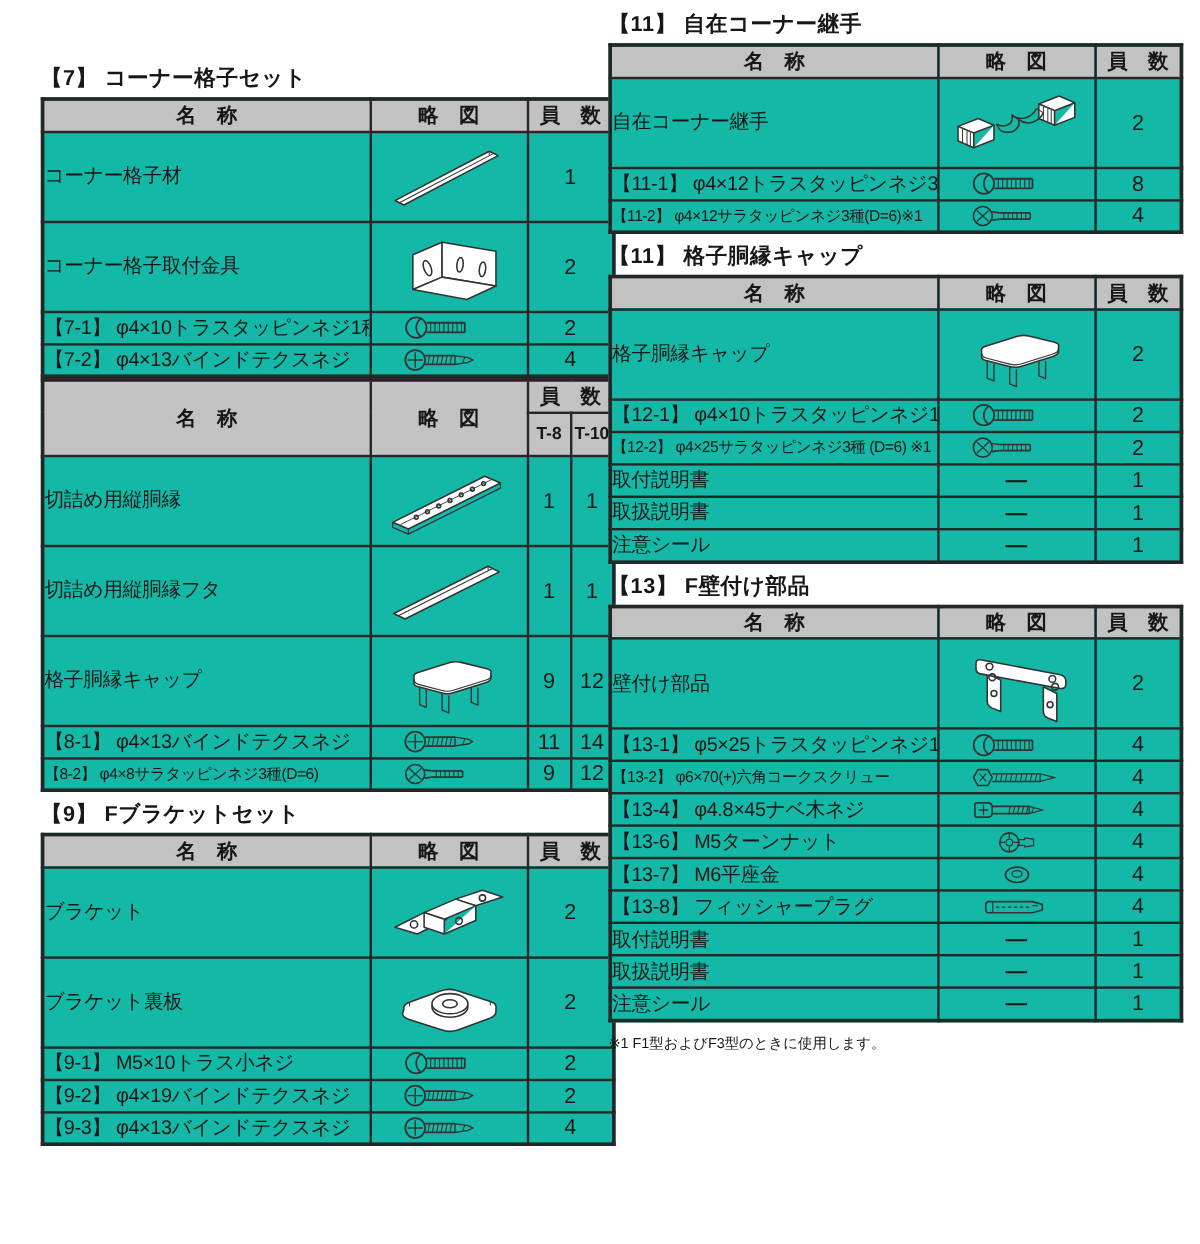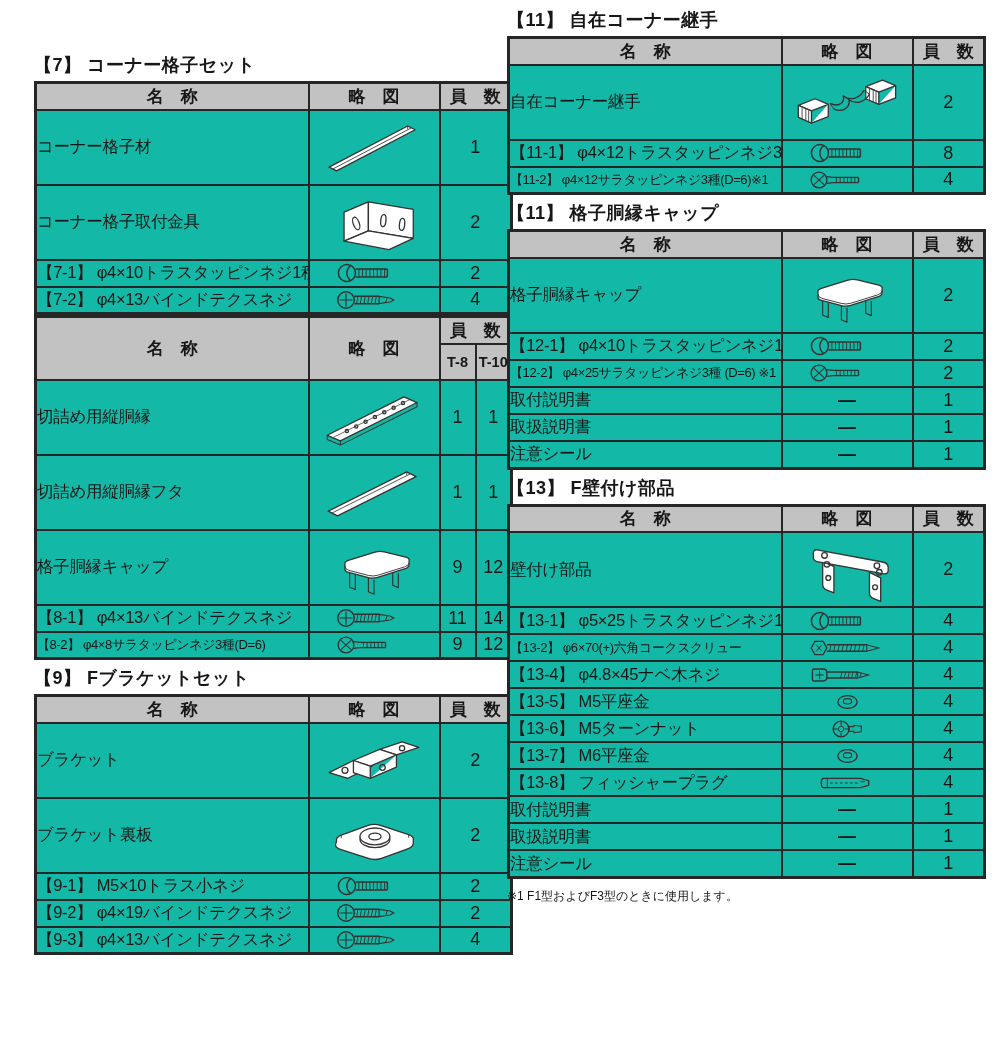--- a/index.html
+++ b/index.html
@@ -498,30 +498,20 @@
                         <path d="M6.5 6.5 H16.5 Q20.5 6.5 20.5 10.5 V15.5 Q20.5 19.5 16.5 19.5 H6.5 Q4.8 19.5 4.8 17.8 V8.2 Q4.8 6.5 6.5 6.5 Z"></path>
                         <path d="M12.6 8.3 V17.7 M8.2 13 H17" stroke-width="1.15"></path>
                         <path d="M20.5 9.7 H34 M20.5 16.3 H34 M34 9.7 H54 M34 16.3 H54"></path>
                         <path d="M54 9.7 L66 13 L54 16.3 Z" stroke-width="1.15"></path>
                         <path d="M37 9.7 L35.5 16.3 M41 9.7 L39.5 16.3 M45 9.7 L43.5 16.3 M49 9.7 L47.5 16.3 M53 9.7 L51.5 16.3 M58 10.8 L56.5 15.2" stroke-width="1"></path>
                       </g>
                     </svg></span></td>
                 <td class="qty">4</td>
               </tr>
               <tr class="row-item">
-                <td class="name">【13-5】 M5平座金</td>
-                <td class="diagram"><span class="icon"><svg width="79" height="24" viewBox="0 0 86 26">
-                      <g fill="none" stroke="#333" stroke-width="1.5">
-                        <ellipse cx="43" cy="13" rx="10.5" ry="7"></ellipse>
-                        <ellipse cx="43" cy="12.2" rx="4.6" ry="2.9" stroke-width="1.15"></ellipse>
-                      </g>
-                    </svg></span></td>
-                <td class="qty">4</td>
-              </tr>
-              <tr class="row-item">
                 <td class="name">【13-6】 M5ターンナット</td>
                 <td class="diagram"><span class="icon"><svg width="79" height="24" viewBox="0 0 86 26">
                       <g fill="none" stroke="#333" stroke-width="1.5">
                         <circle cx="36" cy="13" r="8.6"></circle>
                         <circle cx="36" cy="13" r="3" stroke-width="1.05"></circle>
                         <path d="M36 4.4 V9.2 M36 16.8 V21.6 M27.4 13 H32.2 M39.8 13 H44.6" stroke-width="1.15"></path>
                         <path d="M44.6 10.4 H50 V9 L58 10 V16 L50 17 V15.6 H44.6 Z" stroke-width="1.15"></path>
                       </g>
                     </svg></span></td>
                 <td class="qty">4</td>

